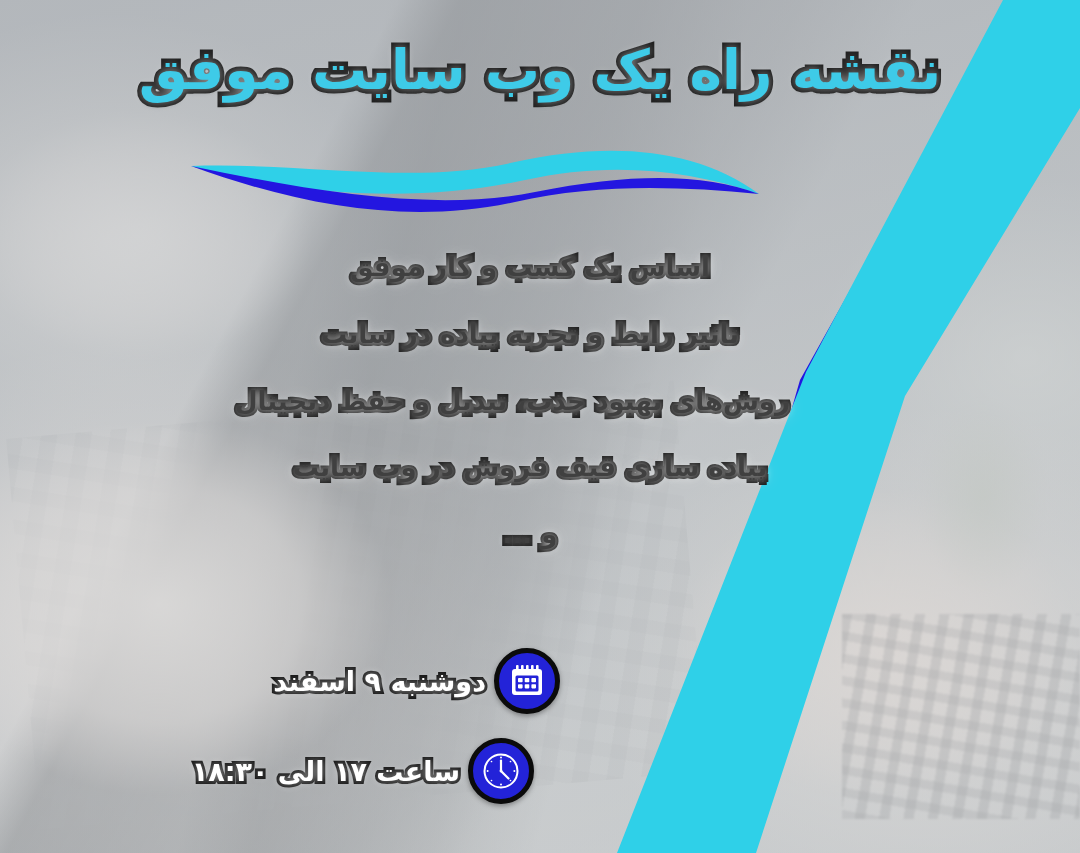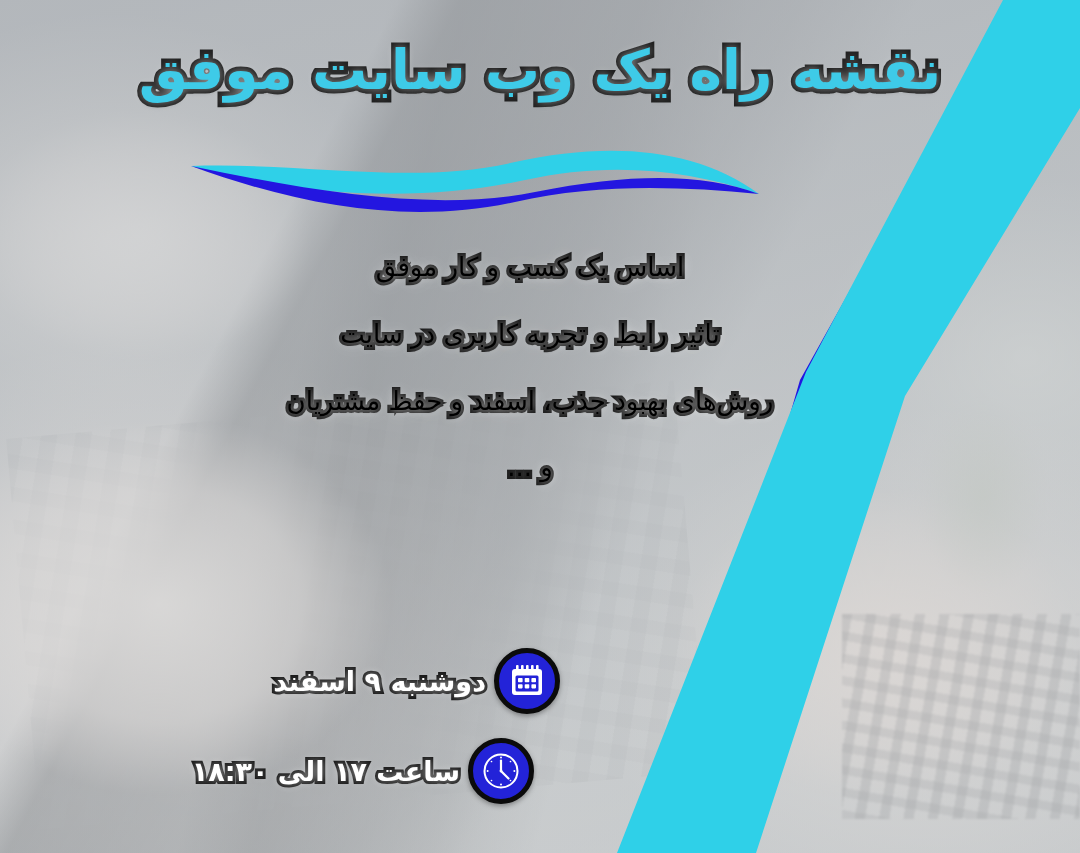--- a/index.html
+++ b/index.html
@@ -112,24 +112,24 @@
   .bullets {
     position:absolute;
     top:250px;
     right:290px;
     width:520px;
     text-align:center;
     direction:rtl;
   }
   .bullet {
     font-family:"DejaVu Sans", sans-serif;
-    font-weight:normal;
+    font-weight:bold;
     font-size:26px;
     line-height:1.34;
-    color:#000000;
+    color:#404040;
     margin-bottom:32px;
     -webkit-text-stroke:6px #141414;
     paint-order:stroke fill;
     text-shadow:
       0 0 9px rgba(255,255,255,0.85),
       0 0 18px rgba(255,255,255,0.45),
       0 2px 3px rgba(0,0,0,0.3);
     white-space:nowrap;
   }
   .bullet:last-child { margin-bottom:0; }
@@ -193,22 +193,23 @@
     <path d="M6,26 C120,22 230,46 330,22 C420,2 510,6 574,54 C500,28 420,22 340,40 C240,62 120,58 6,26 Z" fill="#2fd0e8"></path>
     <path d="M6,26 C130,52 250,72 350,52 C450,32 520,34 574,54 C490,46 410,44 330,62 C220,86 110,64 6,26 Z" fill="#2316e0"></path>
   </svg>
 
   <div class="title-wrap">
     <h1 class="title">نقشه راه یک وب سایت موفق</h1>
   </div>
 
   <div class="bullets">
     <div class="bullet">اساس یک کسب و کار موفق</div>
-    <div class="bullet">تاثیر رابط و تجربه کاربری در سایت</div>
-    <div class="bullet">روش‌های بهبود جذب، اسفند و حفظ مشتریان</div>
+    <div class="bullet">تاثیر رابط و تجربه پیاده در سایت</div>
+    <div class="bullet">روش‌های بهبود جذب، تبدیل و حفظ دیجیتال</div>
+    <div class="bullet">پیاده سازی قیف فروش در وب سایت</div>
     <div class="bullet">و ...</div>
   </div>
 
   <div class="info-row" id="row-date">
     <span class="info-icon">
       <svg width="40" height="40" viewBox="0 0 40 40" aria-hidden="true">
         <rect x="5" y="8" width="30" height="26" rx="3" fill="#ffffff"></rect>
         <rect x="8.5" y="14.5" width="23" height="16" rx="1.5" fill="#2323d8"></rect>
         <g fill="#ffffff">
           <rect x="11" y="17" width="4.6" height="4.2" rx="0.8"></rect>

